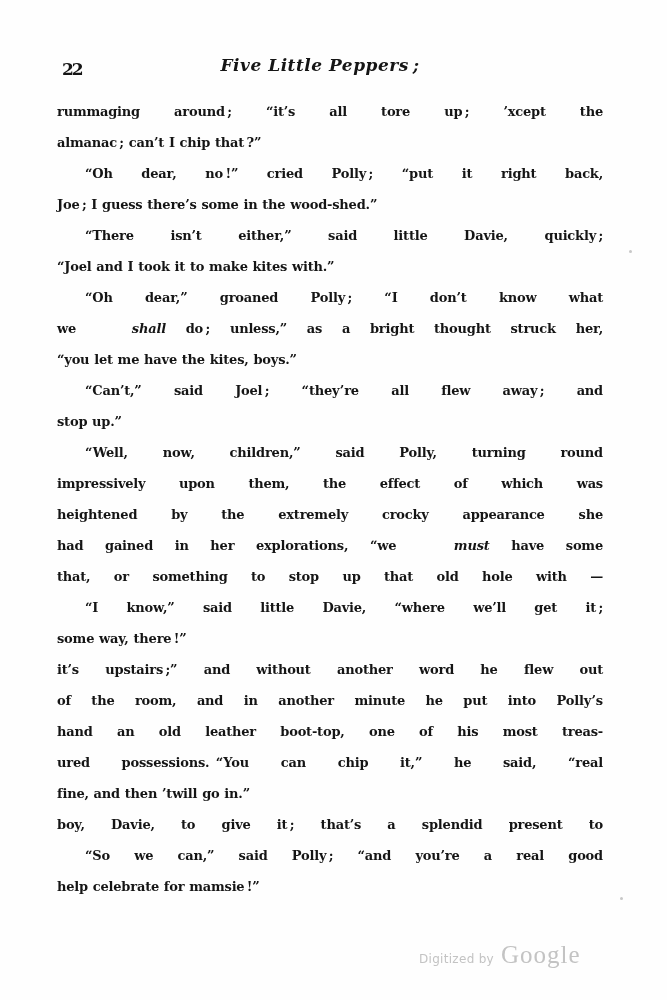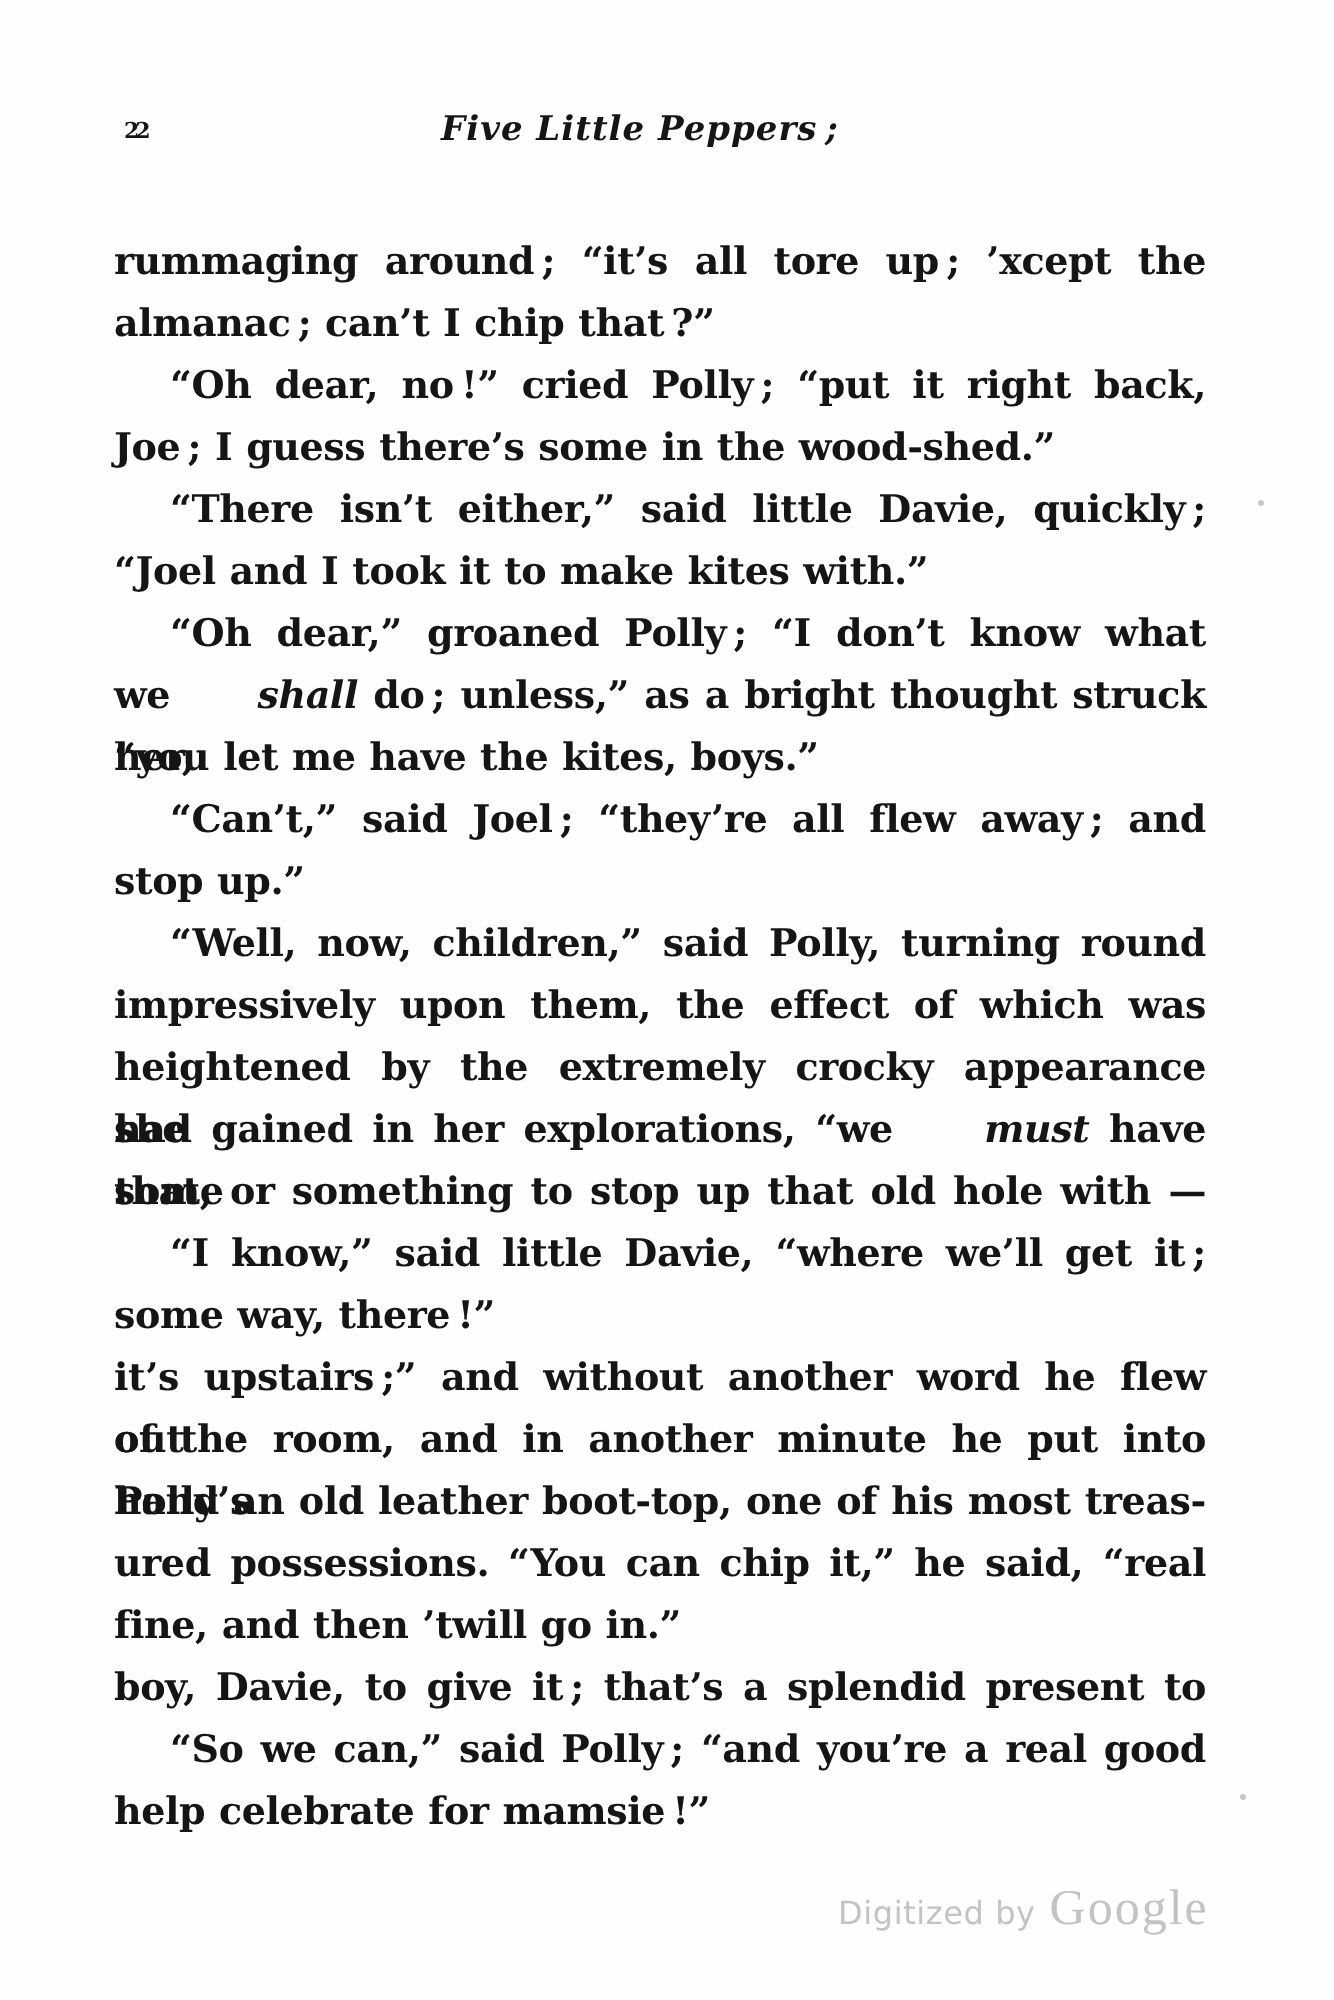--- a/index.html
+++ b/index.html
@@ -15,44 +15,44 @@
     background: var(--paper, #fefefe);
     overflow: hidden;
     font-family: "DejaVu Serif", serif;
     color: var(--ink, #151515);
   }
   
   .pagenum {
     position: absolute;
     left: 62px;
     top: 59px;
-    font-size: 11px;
+    font-size: 17px;
     font-weight: 700;
     letter-spacing: -2px;
     color: var(--ink, #151515);
   }
   .running-title {
     position: absolute;
     left: 40px;
     top: 55px;
     width: 560px;
     text-align: center;
     font-size: 17px;
     font-weight: 700;
     font-style: italic;
     letter-spacing: 0.5px;
     color: var(--ink, #151515);
   }
   
   .body-text {
     position: absolute;
     left: 57px;
-    top: 116px;
+    top: 96px;
     width: 546px;
-    font-size: 19px;
+    font-size: 13px;
     font-weight: 700;
     line-height: 31px;
     letter-spacing: -0.2px;
     word-spacing: 0.5px;
     color: var(--ink, #151515);
     text-rendering: optimizeLegibility;
   }
   .line {
     text-align: justify;
     text-align-last: justify;
@@ -75,21 +75,21 @@
     position: absolute;
     left: 419px;
     top: 941px;
     display: flex;
     align-items: baseline;
     gap: 7px;
     user-select: none;
   }
   .wm-prefix {
     font-family: "DejaVu Sans", sans-serif;
-    font-size: 16px;
+    font-size: 12px;
     color: var(--watermark-gray, #c3c3c3);
     letter-spacing: 0.3px;
   }
   .wm-brand {
     font-family: Liberation Serif, serif;
     font-size: 25px;
     color: var(--watermark-gray, #c3c3c3);
     letter-spacing: 1px;
   }
   

